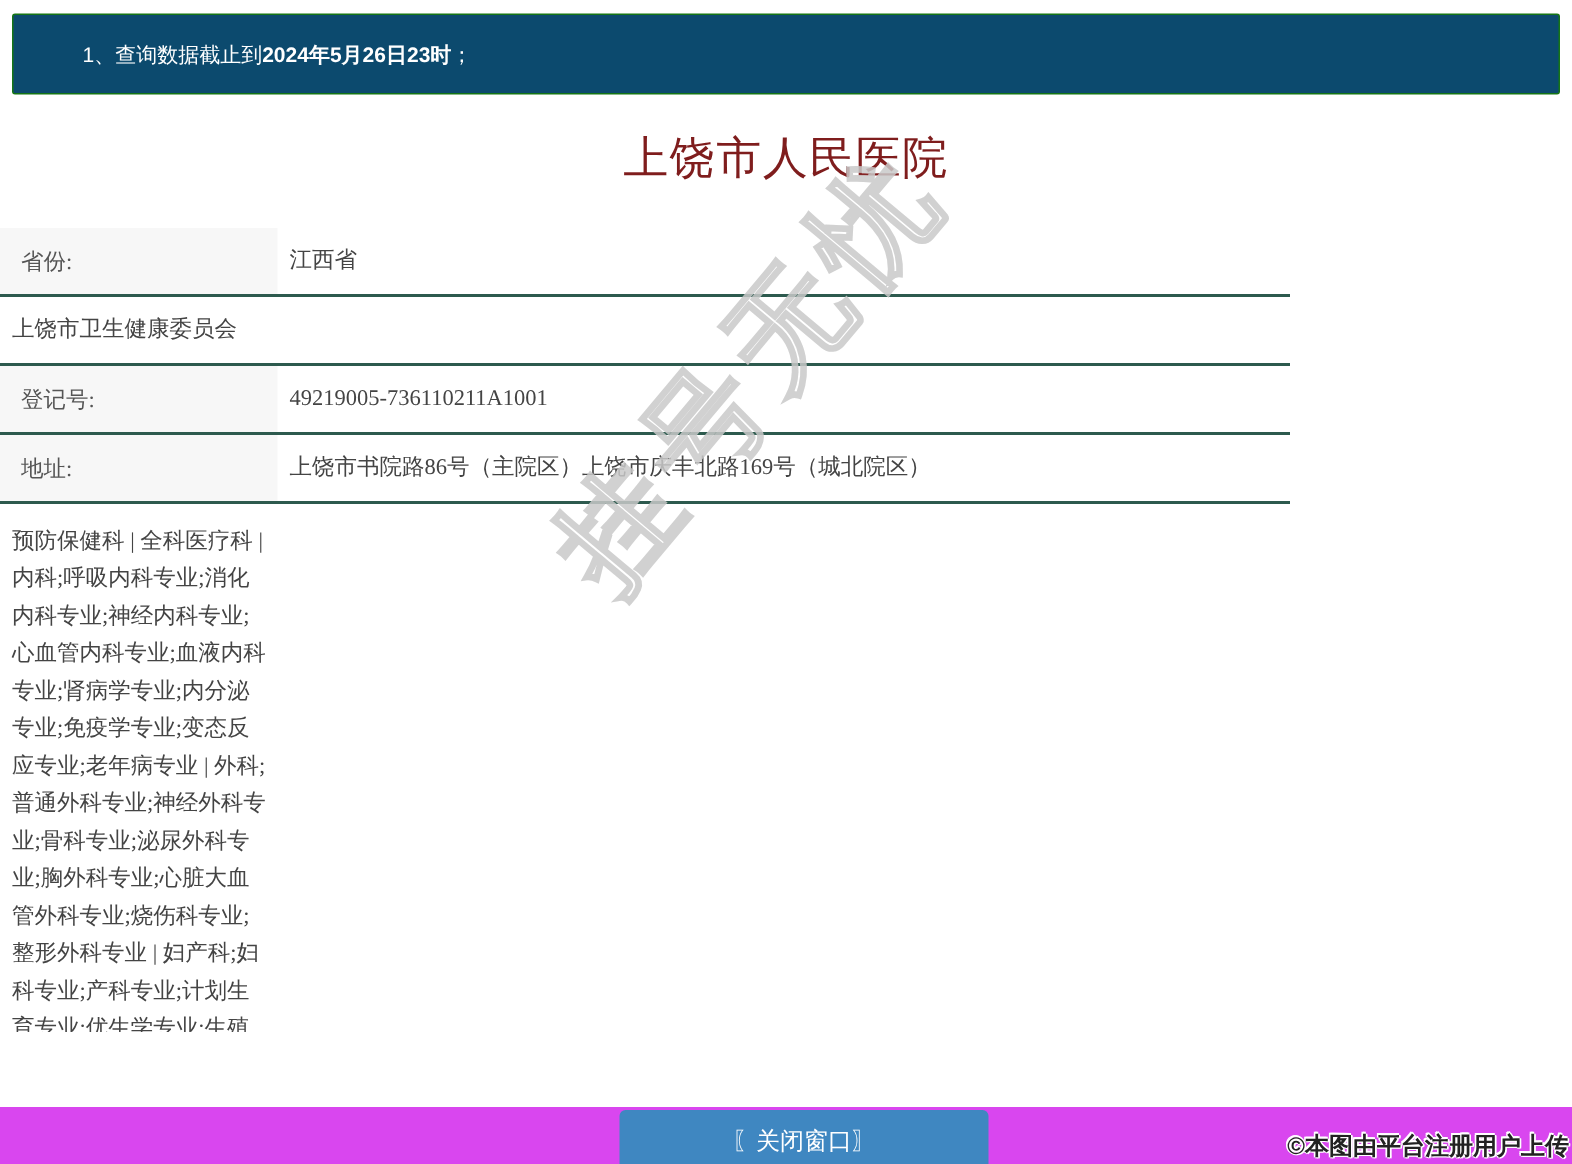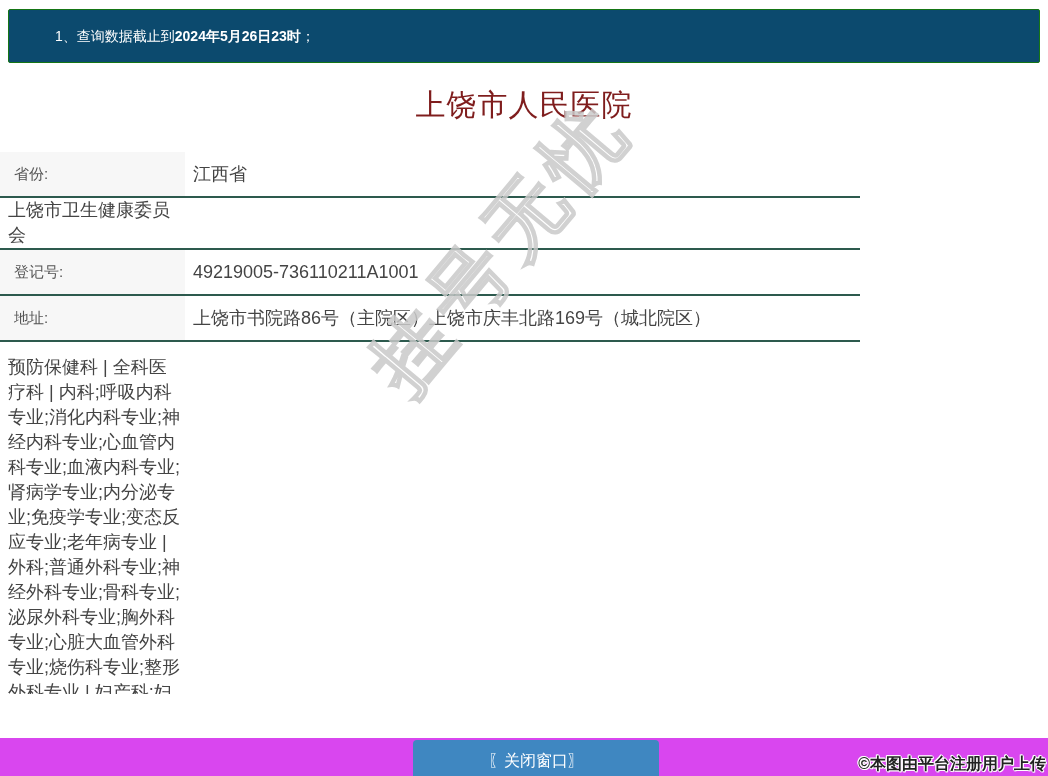--- a/index.html
+++ b/index.html
@@ -21,37 +21,37 @@
   .page-title {
     text-align:center;
     font-size:30px;
     color:#7f1d1d;
     font-weight:400;
     margin-top:22px;
     margin-bottom:26px;
     letter-spacing:1px;
   }
   
-  .info-table { width:860px; }
+  .info-table { width:860px;font-family:Liberation Serif, serif; }
   .row {
     display:grid;
     grid-template-columns:185px 1fr;
     border-bottom:2px solid #2d5a4e;
     min-height:46px;
   }
   .row.last { border-bottom:none; }
   .cell-label {
     background:#f7f7f7;
     color:#555;
     font-size:15px;
     padding:13px 10px 13px 14px;
   }
   .cell-value {
     color:#444;
-    font-size:18px;
+    font-size:15px;
     padding:13px 4px 13px 8px;
     line-height:25px;
   }
   .row .center { display:flex; align-items:center; padding-top:0; padding-bottom:0; }
   .subjects-value {
     height:352px;
     overflow:hidden;
   }
   
   .watermark {

